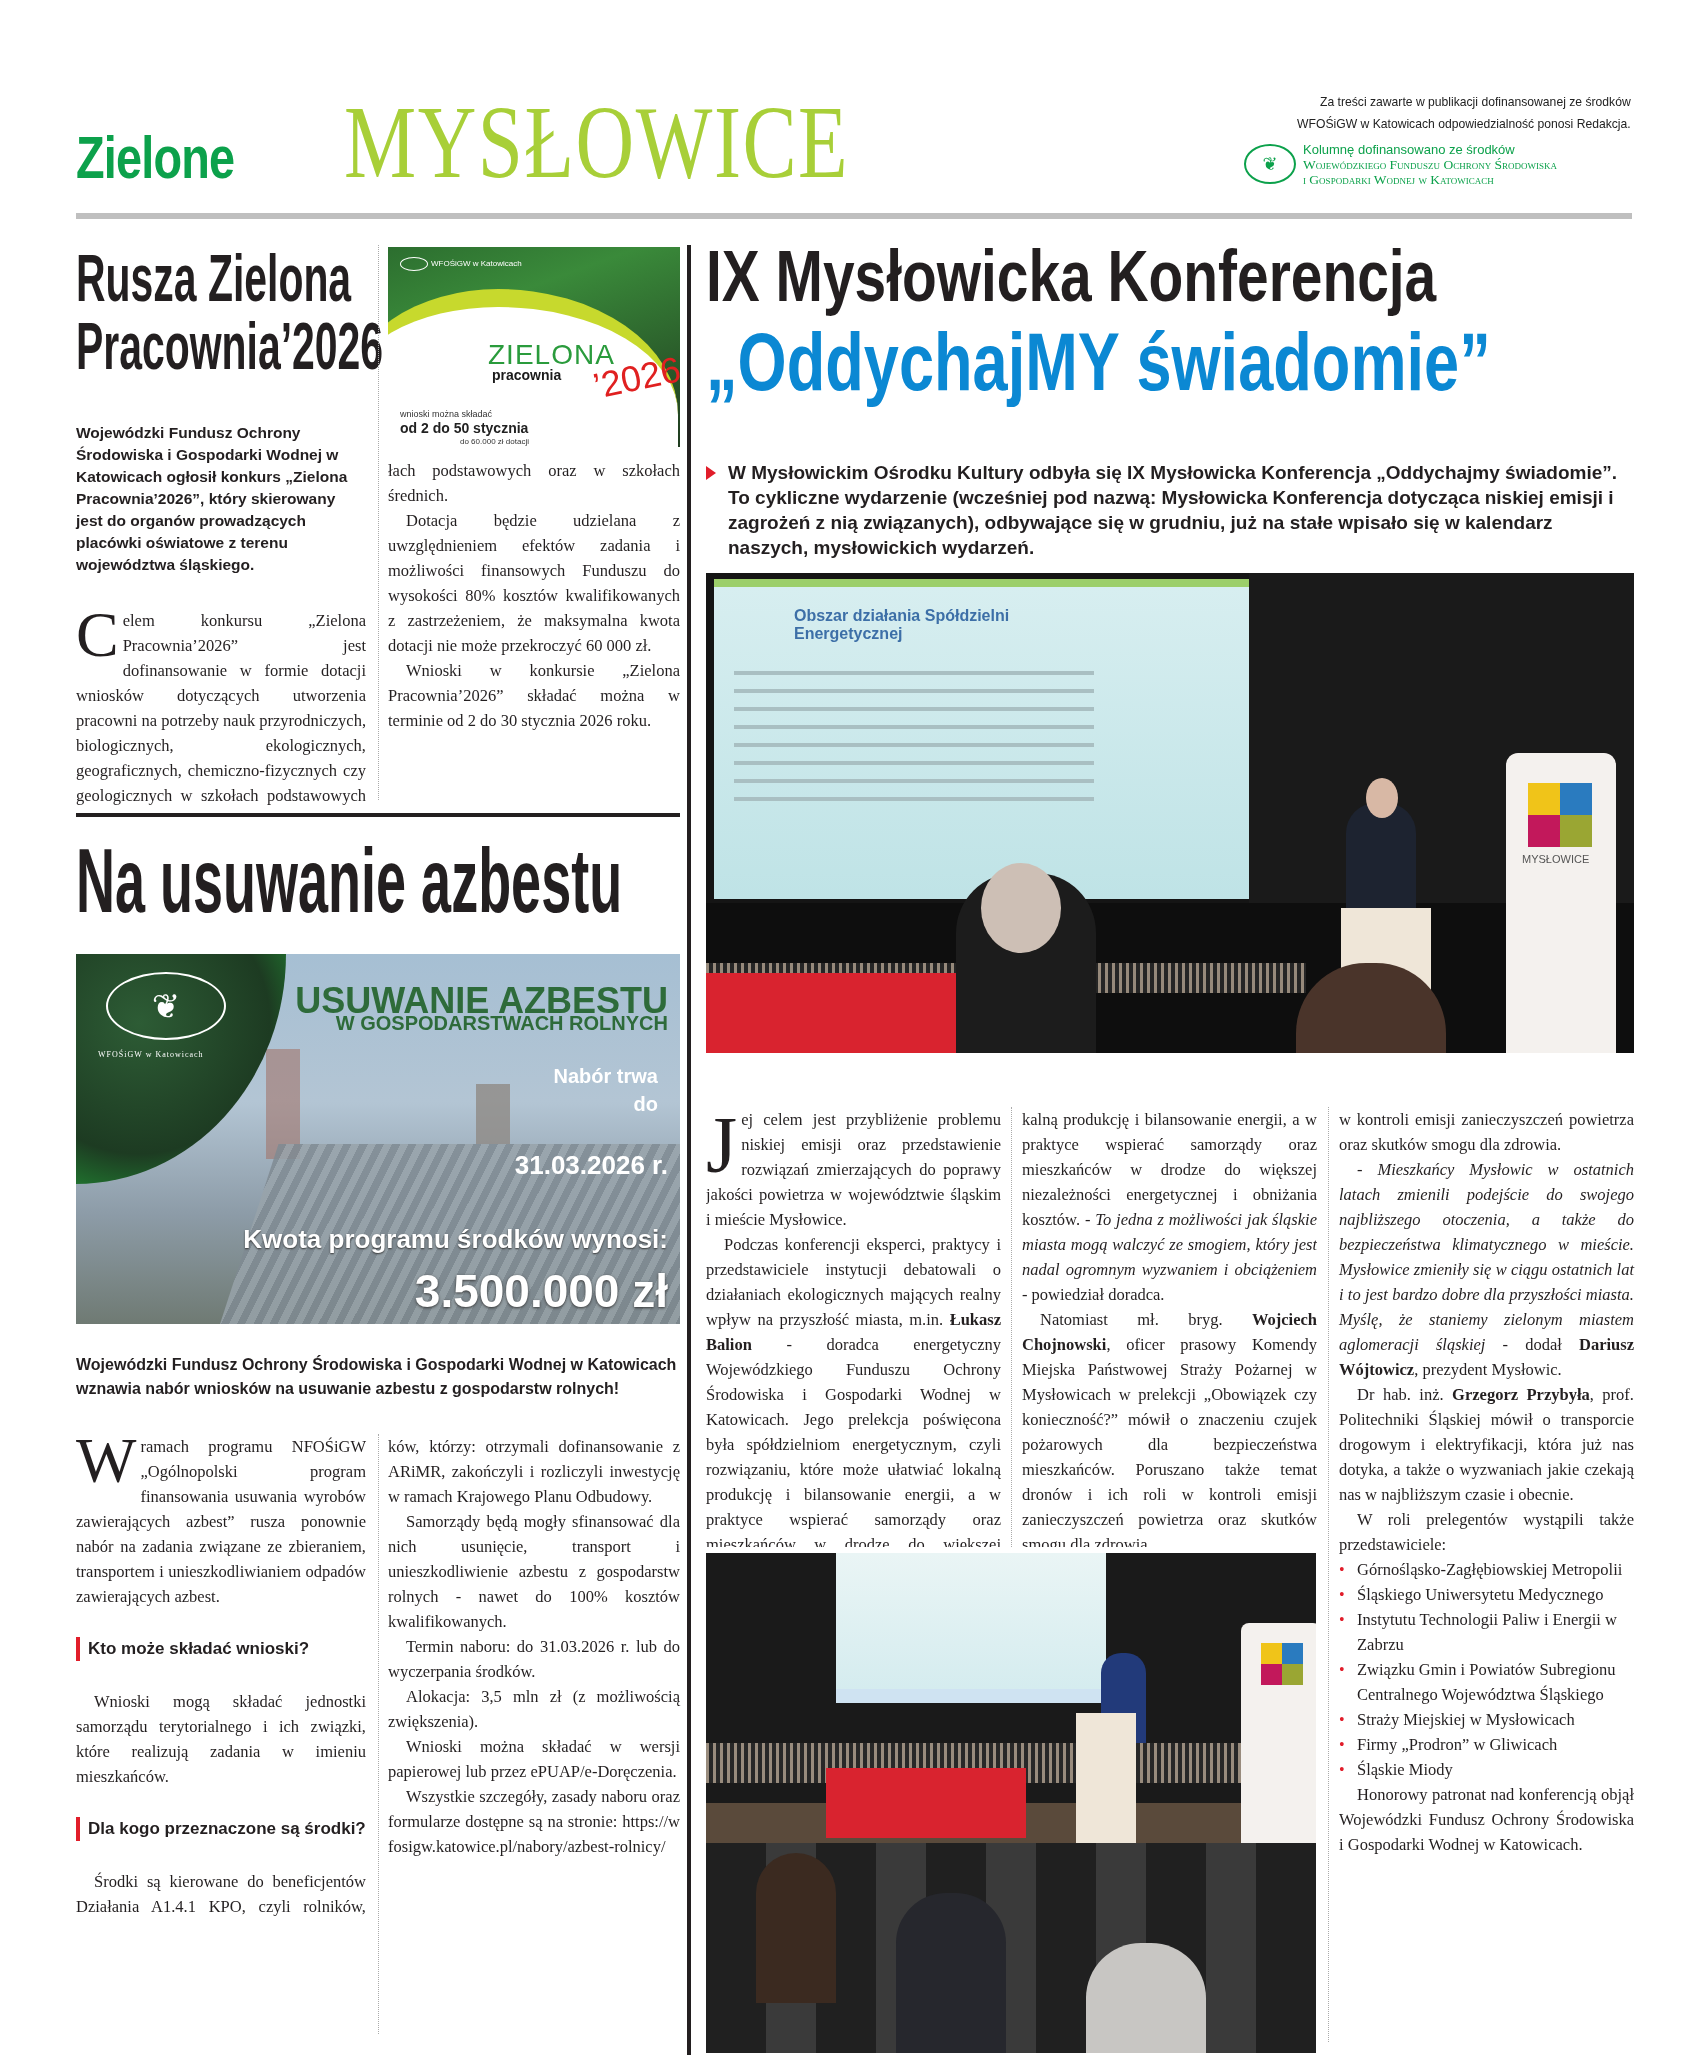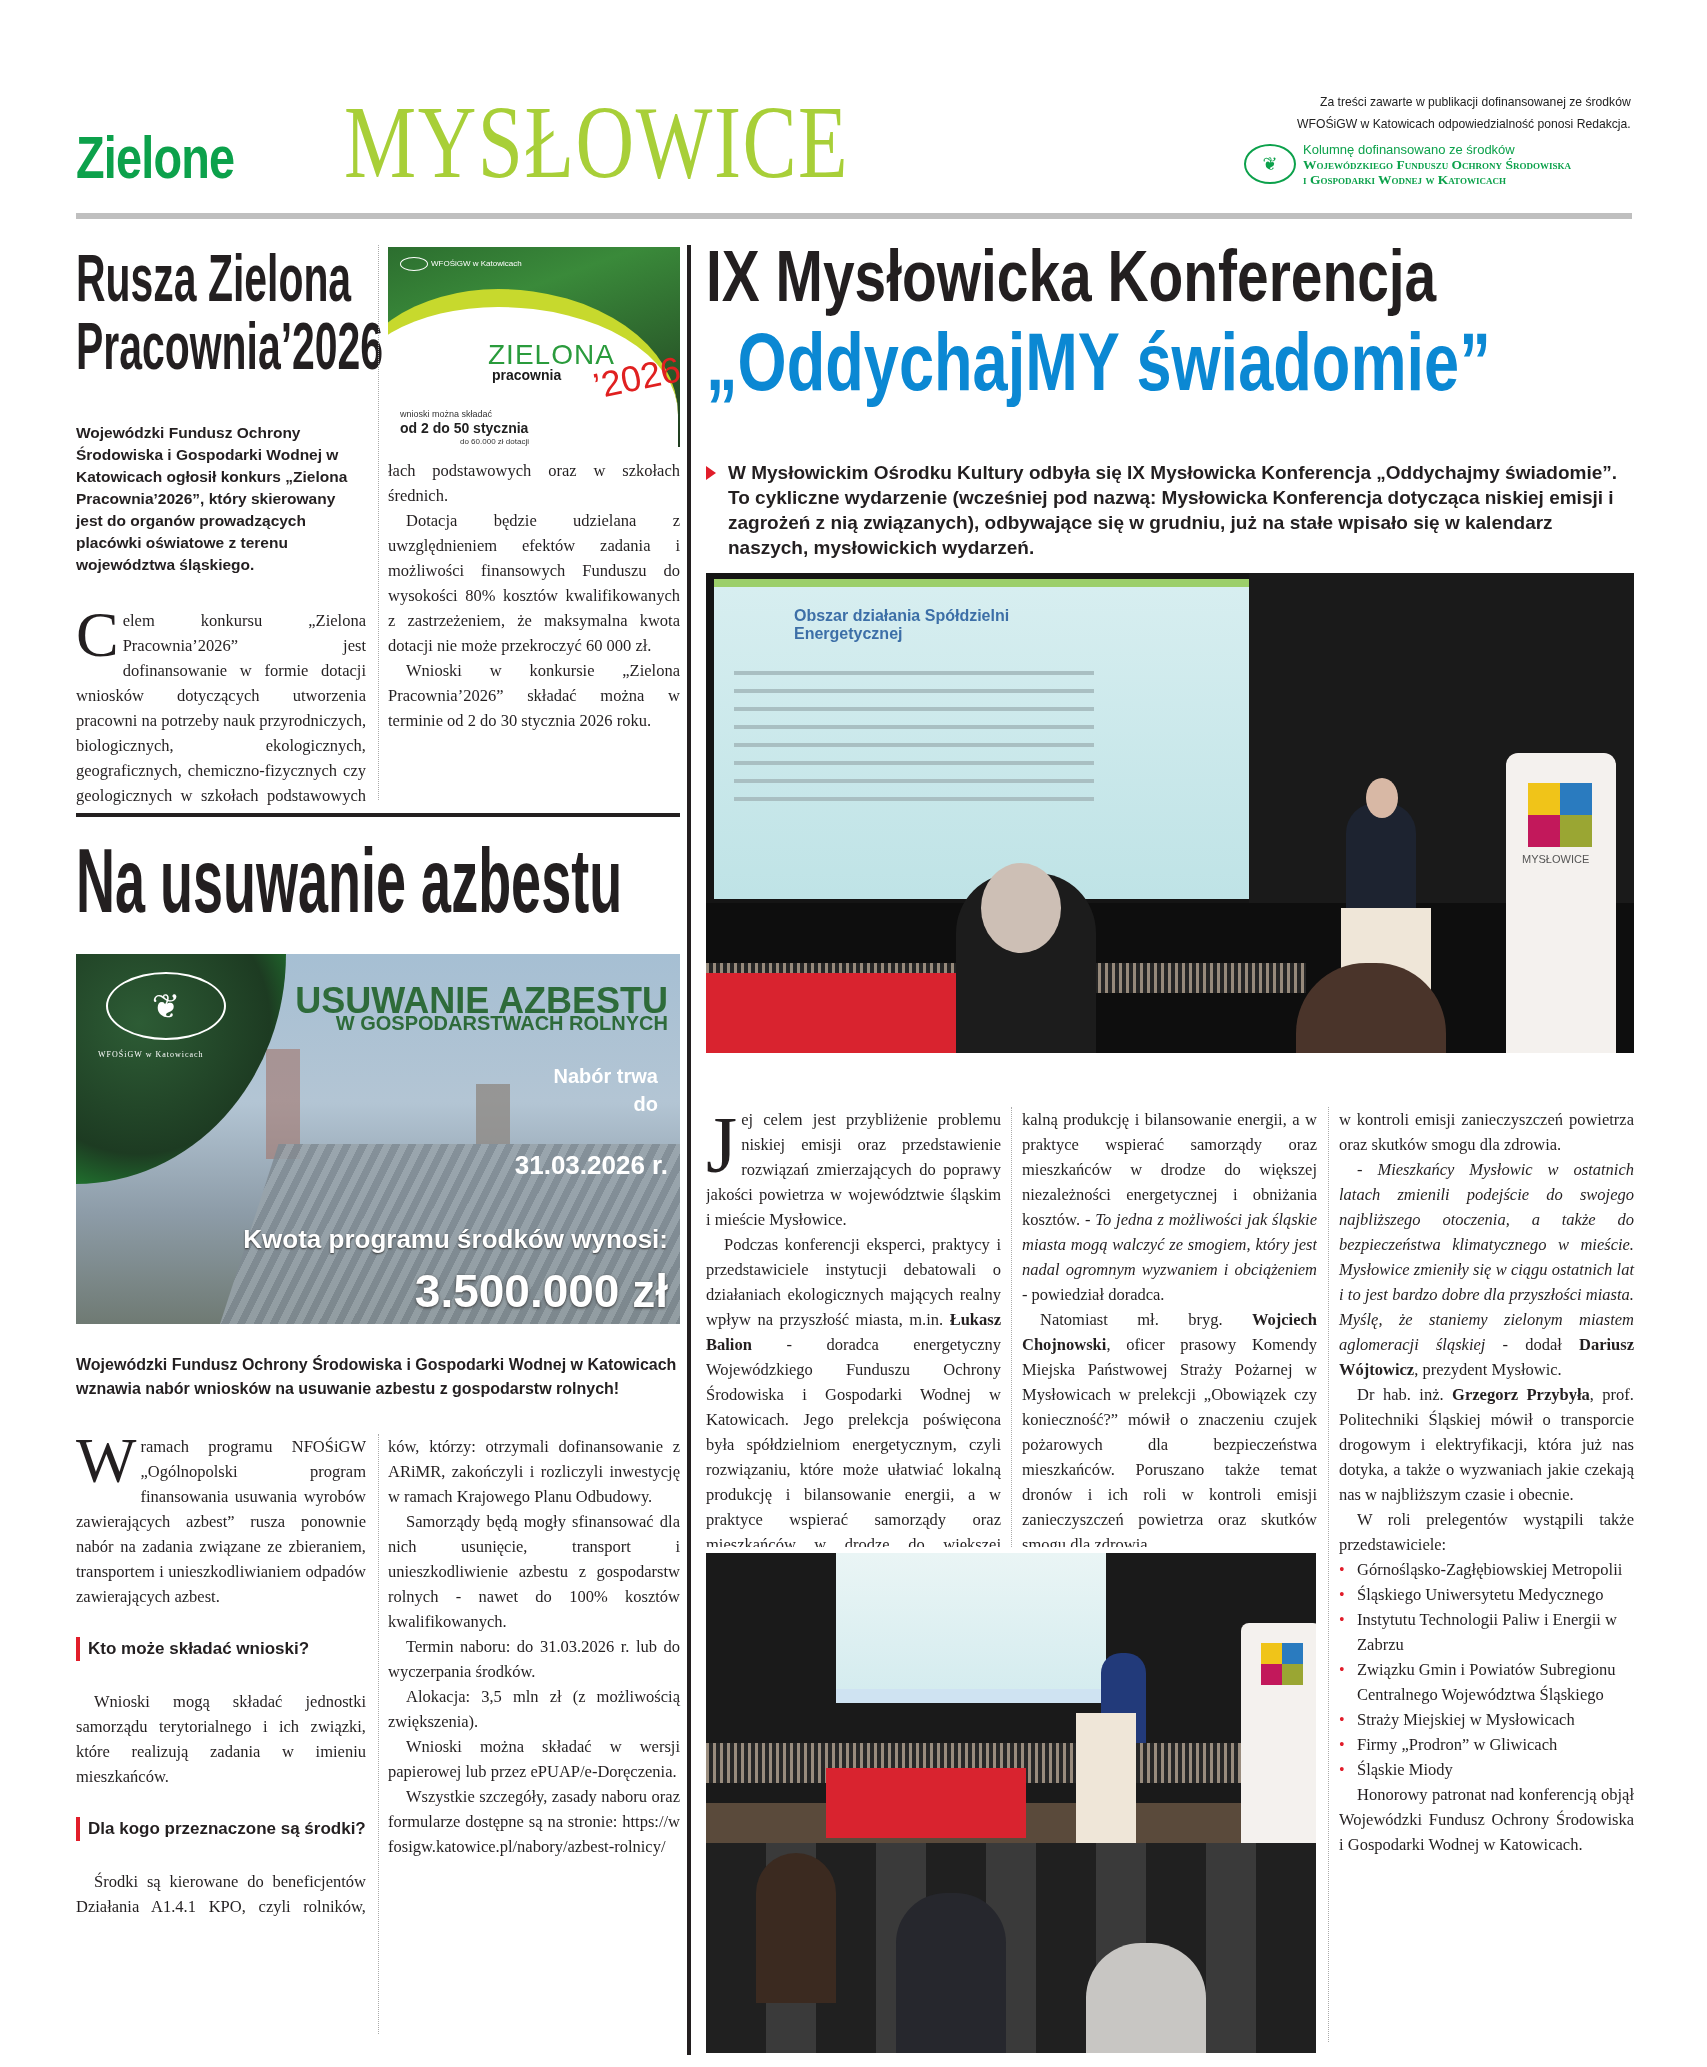--- a/index.html
+++ b/index.html
@@ -6,21 +6,21 @@
   body { width: 1707px; height: 2067px; background: #fff; position: relative; overflow: hidden; font-family: "Liberation Serif", serif; color: #231f20; }
   .abs { position: absolute; }
 
   
   .mast-zielone { left: 76px; top: 128px; font-family: "Liberation Sans Narrow", "Liberation Sans", sans-serif; font-weight: bold; font-size: 60px; color: #0ca14b; letter-spacing: -1px; transform: scaleX(0.78); transform-origin: left; line-height: 1; }
   .mast-city { left: 344px; top: 90px; font-family: "Liberation Serif", serif; font-size: 104px; color: #a8cf38; line-height: 1; transform: scaleX(0.78); transform-origin: left; letter-spacing: 2px; }
   .mast-note { right: 76px; top: 91px; text-align: right; font-family: "Liberation Sans", sans-serif; font-size: 13.5px; line-height: 22px; color: #222; transform: scaleX(0.9); transform-origin: right; }
   .fund-logo { left: 1244px; top: 144px; width: 52px; height: 40px; border: 2px solid #0ca14b; border-radius: 50%; display: flex; align-items: center; justify-content: center; color: #0ca14b; font-size: 18px; }
   .fund-text { left: 1303px; top: 142px; font-family: "Liberation Serif", serif; color: #0ca14b; font-size: 13.5px; line-height: 15px; }
   .fund-text .l1 { font-family: "Liberation Sans", sans-serif; font-size: 13px; }
-  .fund-text .sc { font-variant: small-caps; font-weight: bold; }
+  .fund-text .sc { font-variant: small-caps; font-weight: normal; }
   .mast-rule { left: 76px; top: 213px; width: 1556px; height: 6px; background: #bfbfbf; }
 
   
   .cond { font-family: "Liberation Sans Narrow", "Liberation Sans", sans-serif; font-weight: bold; transform-origin: left top; }
   .h-rusza { left: 76px; top: 244px; font-size: 66px; line-height: 68px; transform: scaleX(0.62); width: 480px; color: #231f20; }
   .lead-rusza { left: 76px; top: 422px; width: 290px; font-family: "Liberation Sans Narrow", "Liberation Sans", sans-serif; font-weight: bold; font-size: 15.5px; line-height: 22px; color: #231f20; }
 
   .body { font-family: "Liberation Serif", serif; font-size: 16.5px; line-height: 25px; text-align: justify; color: #231f20; hyphens: manual; }
   .body p { text-indent: 18px; }
   .body p.noind { text-indent: 0; }

